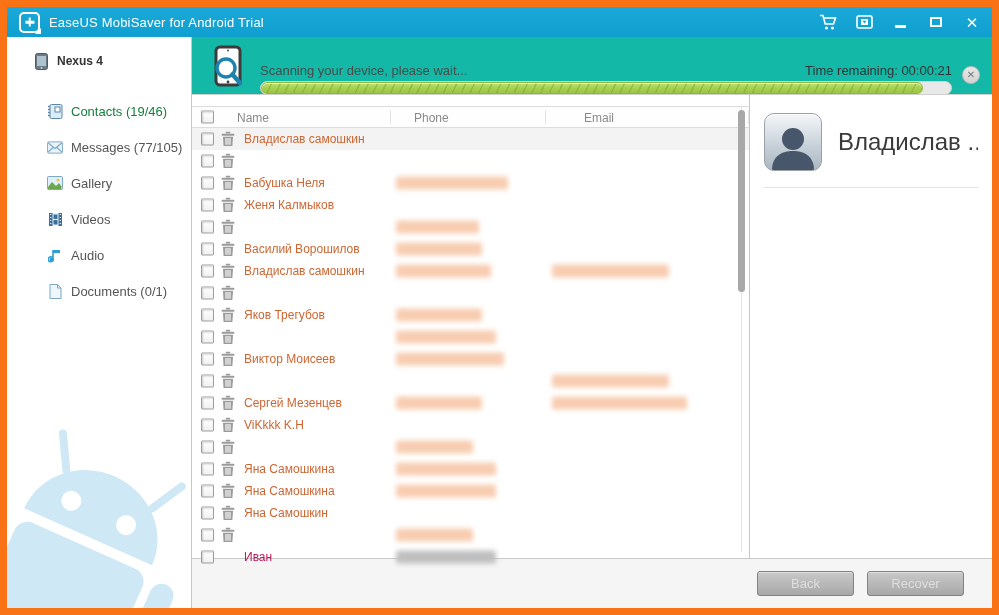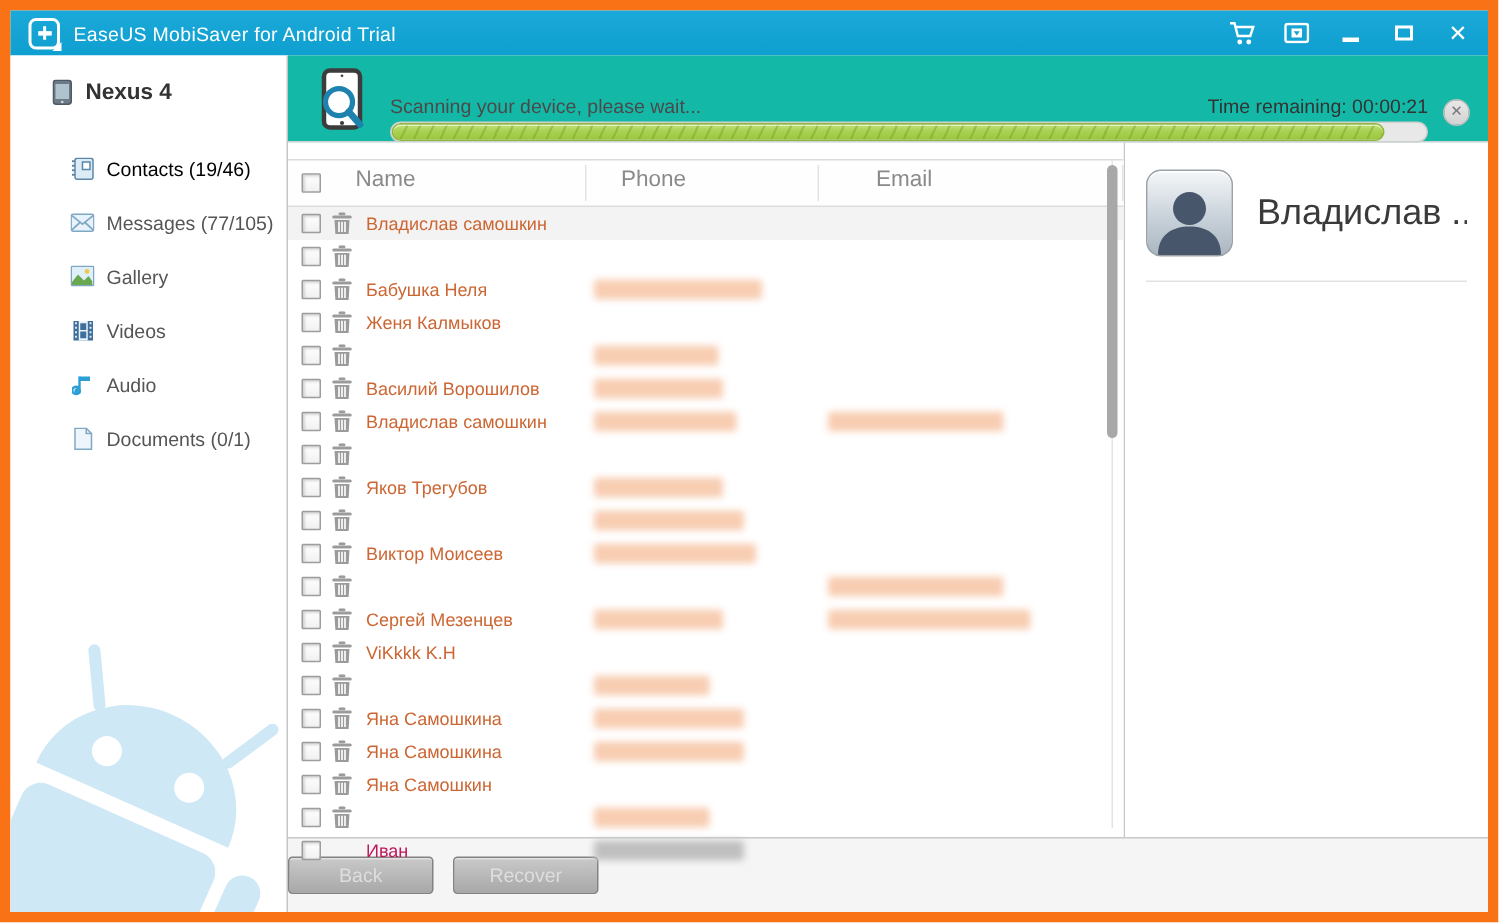--- a/index.html
+++ b/index.html
@@ -16,24 +16,24 @@
   .tb-title { color:#fff; font-size:13px; letter-spacing:.2px; }
   .tb-right { margin-left:auto; display:flex; align-items:center; gap:16px; }
   .tb-btn { width:20px; height:20px; display:flex; align-items:center; justify-content:center; cursor:pointer; color:#fff; }
   .min-glyph { width:11px; height:3px; background:#fff; margin-top:8px; }
   .max-glyph { width:12px; height:10px; border:2px solid #fff; }
   .close-glyph { font-size:15px; font-weight:bold; color:#fff; line-height:1; }
 
   
   .main { flex:1; display:flex; min-height:0; }
   .sidebar { width:185px; flex:0 0 185px; background:#fff; border-right:1px solid #c6c6c6; position:relative; overflow:hidden; }
-  .device { display:flex; align-items:center; gap:8px; margin:16px 0 0 26px; font-size:15px; font-weight:bold; color:#333; cursor:pointer; }
+  .device { display:flex; align-items:center; gap:8px; margin:16px 0 0 26px; font-size:12px; font-weight:bold; color:#333; cursor:pointer; }
   .nav { margin-top:24px; }
   .nav-item { display:flex; align-items:center; gap:8px; padding:10px 0 10px 40px; font-size:13px; color:#555; cursor:pointer; }
-  .nav-item.active .nlabel { color:#000000; }
+  .nav-item.active .nlabel { color:#15803d; }
   .nicon { width:16px; height:16px; display:inline-flex; align-items:center; justify-content:center; }
   .android-mark { position:absolute; left:-52px; top:398px; width:250px; height:300px; transform:rotate(24deg); transform-origin:50% 40%; pointer-events:none; }
 
   .right-col { flex:1; display:flex; flex-direction:column; min-width:0; }
 
   
   .scanbar { height:58px; flex:0 0 58px; border-bottom:1px solid #cfcfcf; display:flex; align-items:center; padding:2px 12px 0 20px; background:#14b8a6; }
   .scan-icon { width:36px; height:44px; margin-right:12px; flex:0 0 36px; }
   .scan-mid { flex:1; display:flex; flex-direction:column; gap:3px; }
   .scan-row1 { display:flex; justify-content:space-between; align-items:baseline; font-size:13px; color:#4a4a4a; }
@@ -41,21 +41,21 @@
   .progress-track { height:14px; background:#e8e8e8; border:1px solid #cfcfcf; border-radius:8px; overflow:hidden; position:relative; }
   .progress-fill { height:100%; border-radius:8px; background:
       repeating-linear-gradient(115deg, rgba(120,160,40,.45) 0 1.5px, transparent 1.5px 8px),
       linear-gradient(#c3e07c,#a9d152 45%,#9cc640);
       border:1px solid #8fb83e; box-shadow:inset 0 1px 0 rgba(255,255,255,.6); }
   .stop-btn { width:18px; height:18px; margin-left:10px; margin-top:16px; border-radius:50%; background:linear-gradient(#e9e9e9,#d2d2d2); border:1px solid #bdbdbd; color:#777; font-size:10px; line-height:16px; text-align:center; cursor:pointer; flex:0 0 18px; }
 
   
   .content { flex:1; display:flex; min-height:0; }
   .table-area { flex:1; position:relative; background:#fff; min-width:0; }
-  .thead { position:relative; height:32px; margin-top:11px; border-top:1px solid #dcdcdc; border-bottom:1px solid #dcdcdc; background:#fefefe; font-size:15px; color:#8a8a8a; }
+  .thead { position:relative; height:22px; margin-top:11px; border-top:1px solid #dcdcdc; border-bottom:1px solid #dcdcdc; background:#fefefe; font-size:12px; color:#8a8a8a; }
   .thead .h { position:absolute; top:4px; }
   .h-name { left:45px; } .h-phone { left:222px; } .h-email { left:365px;margin-left:27px; }
   .vsep { position:absolute; top:3px; bottom:3px; width:1px; background:#e3e3e3; }
   .cbx { position:absolute; left:9px; top:50%; transform:translateY(-50%); width:13px; height:13px; border:1px solid #9d9d9d; background:linear-gradient(#fff,#f1f1f1); box-shadow:inset 1px 1px 2px rgba(0,0,0,.18); border-radius:1px; cursor:pointer; }
   .tbody { position:relative; overflow:hidden; height:444px; }
   .row { position:relative; height:22px; }
   .row.sel { background:#f3f3f3; }
   .rname { position:absolute; left:52px; top:50%; transform:translateY(-50%); font-size:12px; color:#cc6633; white-space:nowrap; }
   .rname.existing { color:#be185d; }
   .trash { position:absolute; left:29px; top:50%; transform:translateY(-50%); width:14px; height:15px; }
@@ -67,21 +67,21 @@
   .vscroll .thumb { position:absolute; right:0; top:3px; width:7px; height:182px; background:#a8a8a8; border-radius:4px; }
 
   
   .preview { width:243px; flex:0 0 243px; border-left:1px solid #c6c6c6; background:#fff; padding:18px 14px 0 14px; }
   .pv-head { display:flex; align-items:center; gap:16px; }
   .avatar { width:58px; height:58px; border-radius:10px; border:1px solid #9aa2a8; background:linear-gradient(#f4f7f9,#c9d2da 55%,#aab6c0); display:flex; align-items:flex-end; justify-content:center; overflow:hidden; box-shadow:inset 0 1px 0 #fff; flex:0 0 58px; }
   .pv-name { font-size:24px; color:#3a3a3a; white-space:nowrap; overflow:hidden; }
   .pv-divider { margin-top:16px; border-bottom:1px solid #e2e2e2; }
 
   
-  .footer { height:50px; flex:0 0 50px; background:#f5f5f5; border-top:1px solid #c9c9c9; display:flex; align-items:center; gap:13px; padding-right:28px; }
+  .footer { height:50px; flex:0 0 50px; background:#f5f5f5; border-top:1px solid #c9c9c9; display:flex; align-items:center; justify-content:flex-end; gap:13px; padding-right:28px; }
   .btn { width:97px; height:25px; border:1px solid #828282; border-radius:3px; background:linear-gradient(#c9c9c9,#a8a8a8); color:#dedede; font-size:13px; font-family:inherit; cursor:default; box-shadow:inset 0 1px 0 rgba(255,255,255,.45); }
 </style>
 </head>
 <body>
 
 <div class="window">
 
   <div class="titlebar">
     <span class="app-logo">
         <span class="logo-arrow"></span>

